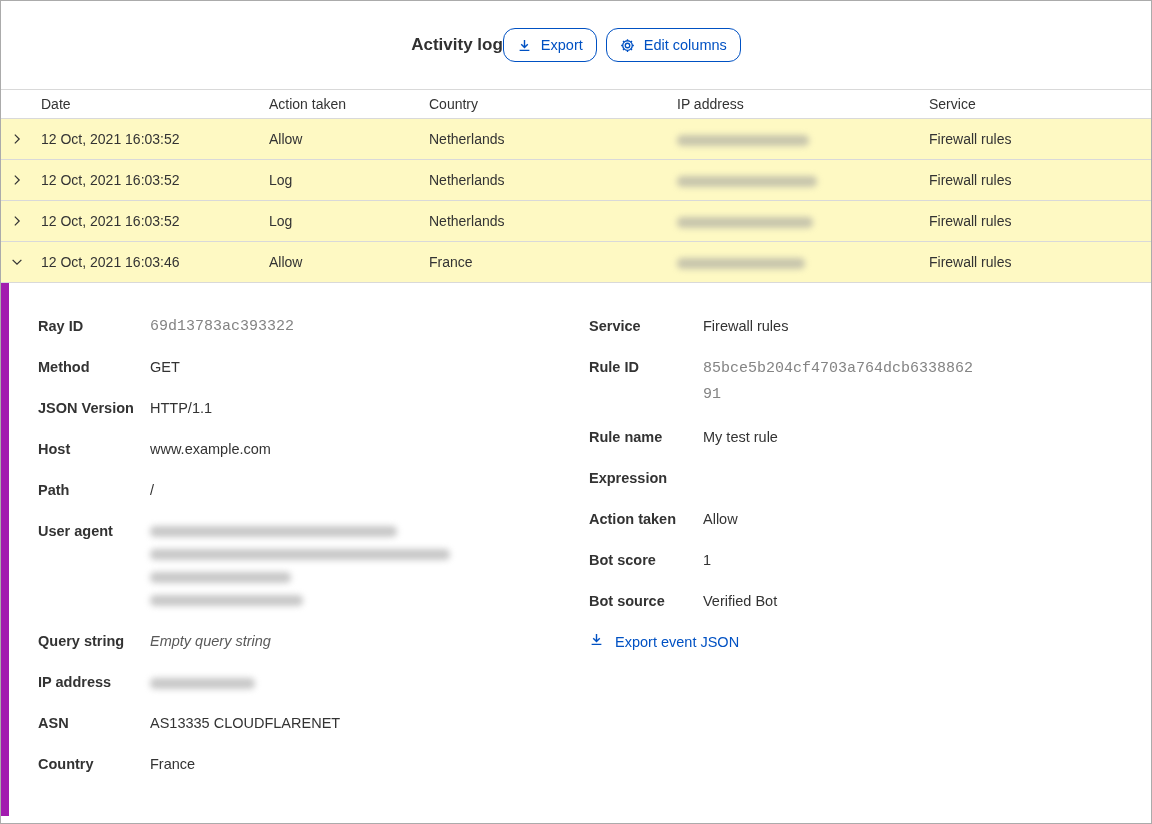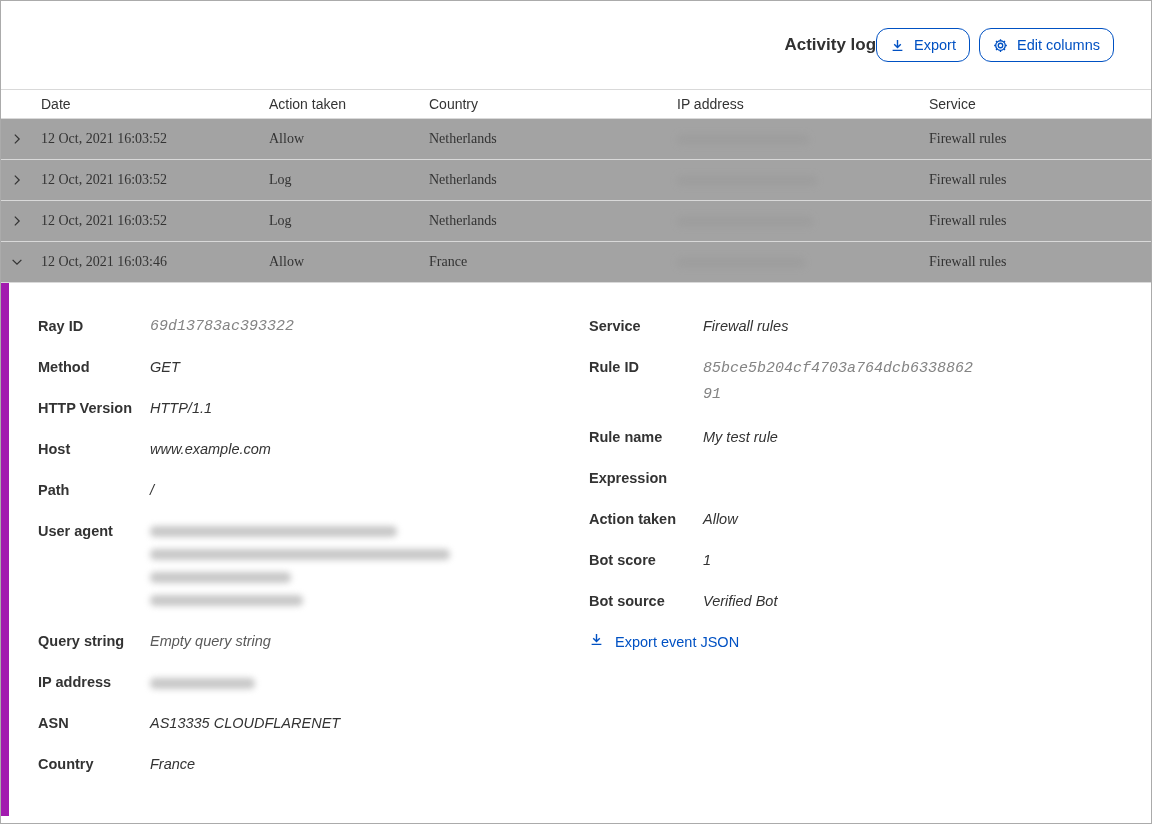--- a/index.html
+++ b/index.html
@@ -6,40 +6,40 @@
   html,body { background:#e8e8e8; }
   body { width:1152px; height:824px; font-family:"Liberation Sans", sans-serif; }
   .page {
     position:relative; width:1152px; height:824px; background:#ffffff;
     border:1px solid #ababab; color:#333; overflow:hidden;
   }
 
   
   .topbar {
     position:absolute; top:0; left:0; right:0; height:88px;
-    display:flex; align-items:center; justify-content:flex-end;
+    display:flex; align-items:center; justify-content:center;
     padding:0 37px;
   }
   .title { font-size:17px; font-weight:bold; color:#313131; }
   .actions { display:flex; gap:9px; }
   .btn {
     display:flex; align-items:center; gap:9px; height:34px; padding:0 13px;
     background:#fff; border:1px solid #0051c3; border-radius:12px;
     color:#0051c3; font-size:14.5px; font-family:inherit; cursor:pointer;
   }
   .btn svg { display:block; }
 
   
   .table { position:absolute; top:88px; left:0; right:0; }
   .trow {
     display:grid; grid-template-columns:40px 228px 160px 248px 252px auto;
     align-items:center; border-bottom:1px solid #d9d9d9; font-size:14px;
   }
   .thead { height:30px; border-top:1px solid #d9d9d9; color:#333; }
-  .tbody-row { height:41px; background:#a3a3a3; cursor:pointer;font-family:Liberation Serif, serif; }
+  .tbody-row { height:41px; background:#fef9c3; cursor:pointer; }
   .chev { padding-left:9px; display:flex; align-items:center; }
   .chev svg { display:block; }
 
   
   .redact {
     display:inline-block; height:11px; border-radius:5px;
     background:#9a9a9a; filter:blur(3px); opacity:.55; vertical-align:middle;
   }
   .w132{width:132px}.w140{width:140px}.w136{width:136px}.w128{width:128px}
   .w247{width:247px}.w300{width:300px}.w141{width:141px}.w153{width:153px}.w105{width:105px}
@@ -48,21 +48,21 @@
   .detail {
     position:absolute; top:282px; left:0; right:0; height:533px;
     border-left:8px solid #a21caf; padding:32px 0 0 29px;
     display:flex; background:#fff;
   }
   .dcol-left { width:551px; flex:none; }
   .dcol-right { flex:1; }
   .ditem { display:flex; margin-bottom:18px; font-size:14.5px; line-height:23px; }
   .dlabel { width:112px; flex:none; font-weight:bold; color:#333; }
   .dcol-right .dlabel { width:114px; }
-  .dvalue { color:#333;font-style:italic; }
+  .dvalue { color:#333; }
   .mono { font-family:"Liberation Mono", monospace; color:#848484; font-size:15px; }
   .rule-id { max-width:276px; word-break:break-all; line-height:26px; }
   .italic { font-style:italic; color:#595959; }
   .ua-lines .redact-line { height:23px; display:flex; align-items:center; }
   .link {
     display:flex; align-items:flex-end; gap:11px; color:#0051c3;
     font-size:14.5px; cursor:pointer; text-decoration:none; line-height:23px;
   }
 </style>
 </head>
@@ -172,21 +172,21 @@
     <div class="dcol-left">
       <div class="ditem">
         <div class="dlabel">Ray ID</div>
         <div class="dvalue mono">69d13783ac393322</div>
       </div>
       <div class="ditem">
         <div class="dlabel">Method</div>
         <div class="dvalue">GET</div>
       </div>
       <div class="ditem">
-        <div class="dlabel">HTTP Version</div>
+        <div class="dlabel">JSON Version</div>
         <div class="dvalue">HTTP/1.1</div>
       </div>
       <div class="ditem">
         <div class="dlabel">Host</div>
         <div class="dvalue">www.example.com</div>
       </div>
       <div class="ditem">
         <div class="dlabel">Path</div>
         <div class="dvalue">/</div>
       </div>

